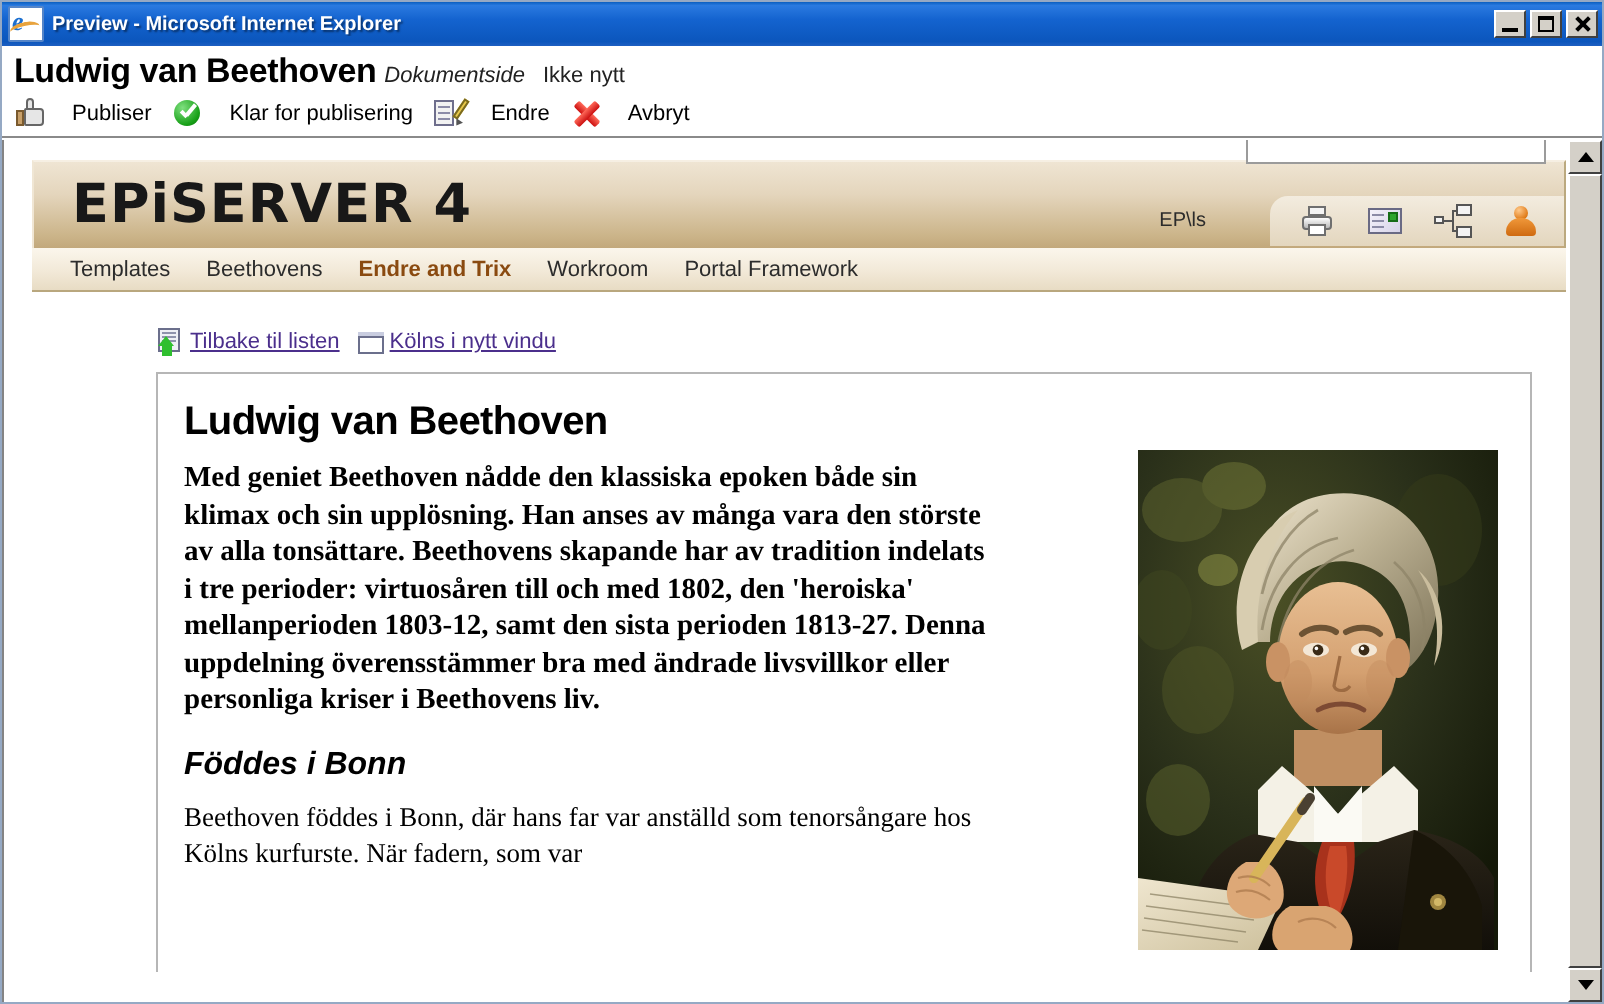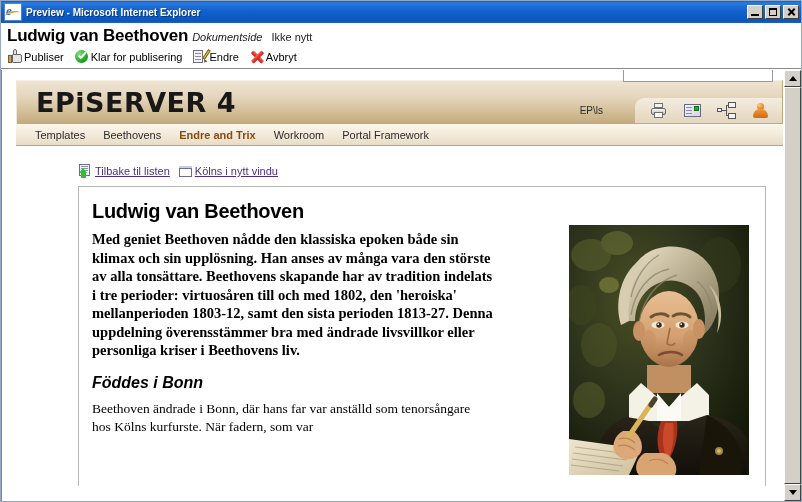--- a/index.html
+++ b/index.html
@@ -67,21 +67,21 @@
   .doc-type{font-size:11px;font-style:italic;color:#222;margin-left:4px;}
   .doc-status{font-size:11px;color:#222;margin-left:9px;}
 
   
   .cmdbar{
     background:#fff;flex:0 0 auto;
     display:flex;align-items:center;gap:11px;
     padding:3px 0 4px 7px;
     border-bottom:1px solid #8a8a8a;
   }
-  .cmd{display:flex;align-items:center;gap:1px;cursor:default;}
+  .cmd{display:flex;align-items:center;gap:13px;cursor:default;}
   .cmd span.lbl{font-size:11px;color:#000;}
   .ico{width:15px;height:15px;position:relative;flex:0 0 15px;}
 
   
   .ico-thumb .pad{position:absolute;left:0;bottom:1px;width:4px;height:8px;background:#c8a06a;border:1px solid #7a5a2e;box-sizing:border-box;}
   .ico-thumb .hand{position:absolute;left:4px;bottom:1px;width:10px;height:9px;background:#e6e6e6;border:1px solid #666;box-sizing:border-box;border-radius:1px 2px 2px 1px;}
   .ico-thumb .up{position:absolute;left:5px;top:0px;width:4px;height:6px;background:#e6e6e6;border:1px solid #666;box-sizing:border-box;border-radius:2px 2px 0 0;}
   
   .ico-check .c{position:absolute;left:0;top:1px;width:13px;height:13px;border-radius:50%;background:radial-gradient(circle at 33% 30%,#7fe07f,#17a017 68%,#0a6f0a);}
   .ico-check .k1{position:absolute;left:3px;top:7px;width:4px;height:2px;background:#fff;transform:rotate(45deg);}
@@ -390,21 +390,21 @@
                   <span class="bar"></span>
               </span>
               <a href="#">Kölns i nytt vindu</a>
             </span>
           </div>
 
           <div class="article">
             <h1 class="art-title">Ludwig van Beethoven</h1>
             <p class="art-lead">Med geniet Beethoven nådde den klassiska epoken både sin klimax och sin upplösning. Han anses av många vara den störste av alla tonsättare. Beethovens skapande har av tradition indelats i tre perioder: virtuosåren till och med 1802, den 'heroiska' mellanperioden 1803-12, samt den sista perioden 1813-27. Denna uppdelning överensstämmer bra med ändrade livsvillkor eller personliga kriser i Beethovens liv.</p>
             <h2 class="art-sub">Föddes i Bonn</h2>
-            <p class="art-body">Beethoven ändrade i Bonn, där hans far var anställd som tenorsångare hos Kölns kurfurste. När fadern, som var</p>
+            <p class="art-body">Beethoven föddes i Bonn, där hans far var anställd som tenorsångare hos Kölns kurfurste. När fadern, som var</p>
 
             <div class="portrait">
               <svg viewBox="0 0 180 250" preserveAspectRatio="none">
                 <defs>
                   <radialGradient id="bg" cx="38%" cy="30%" r="80%">
                     <stop offset="0%" stop-color="#4a4f25"></stop>
                     <stop offset="55%" stop-color="#2a301a"></stop>
                     <stop offset="100%" stop-color="#141808"></stop>
                   </radialGradient>
                   <linearGradient id="hair" x1="0" y1="0" x2="1" y2="1">

